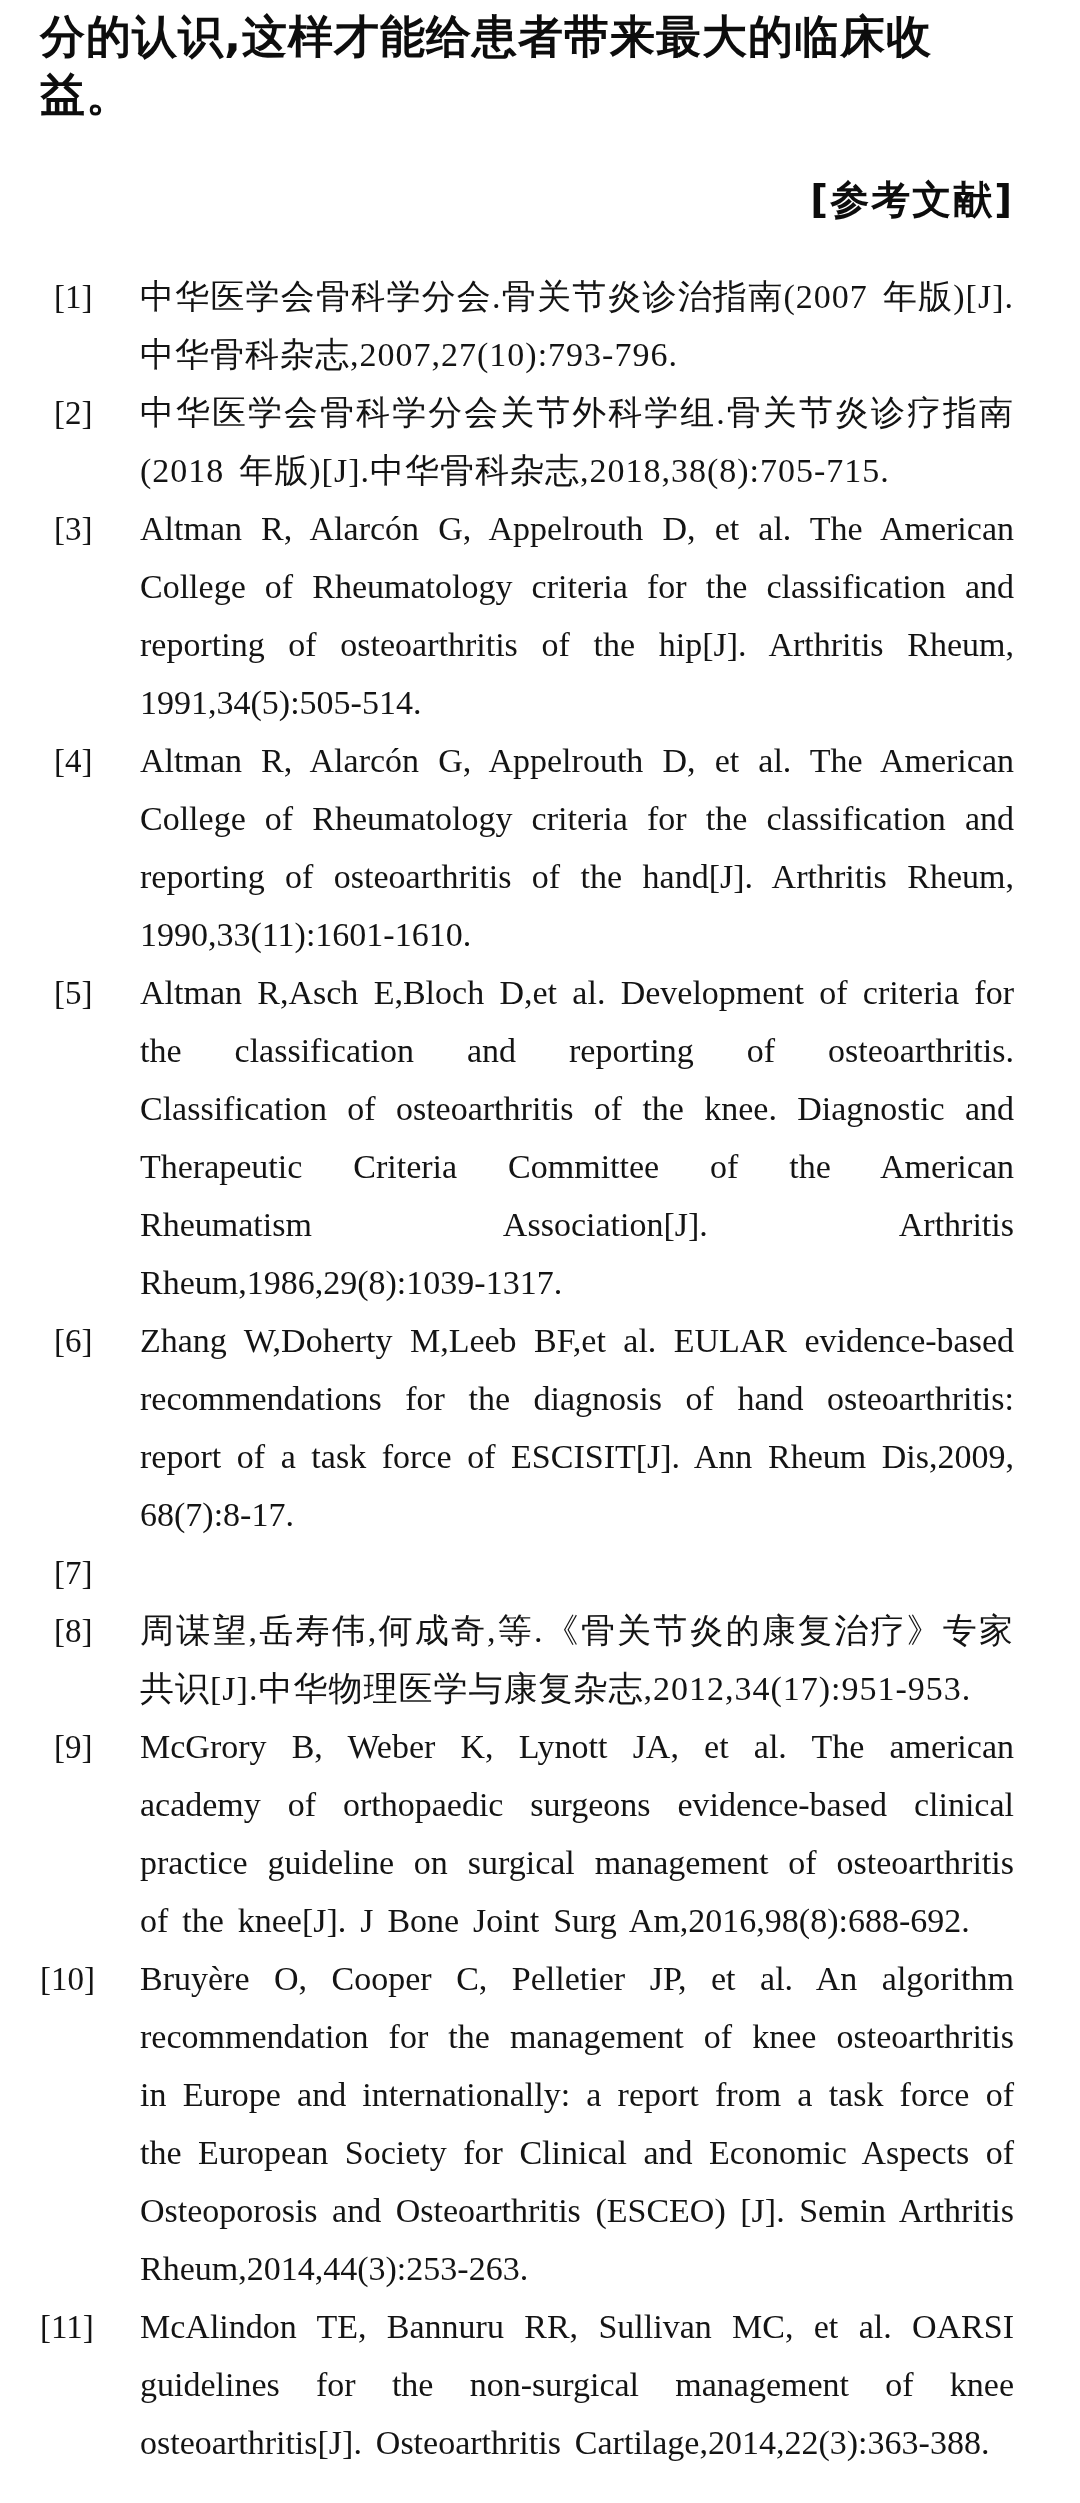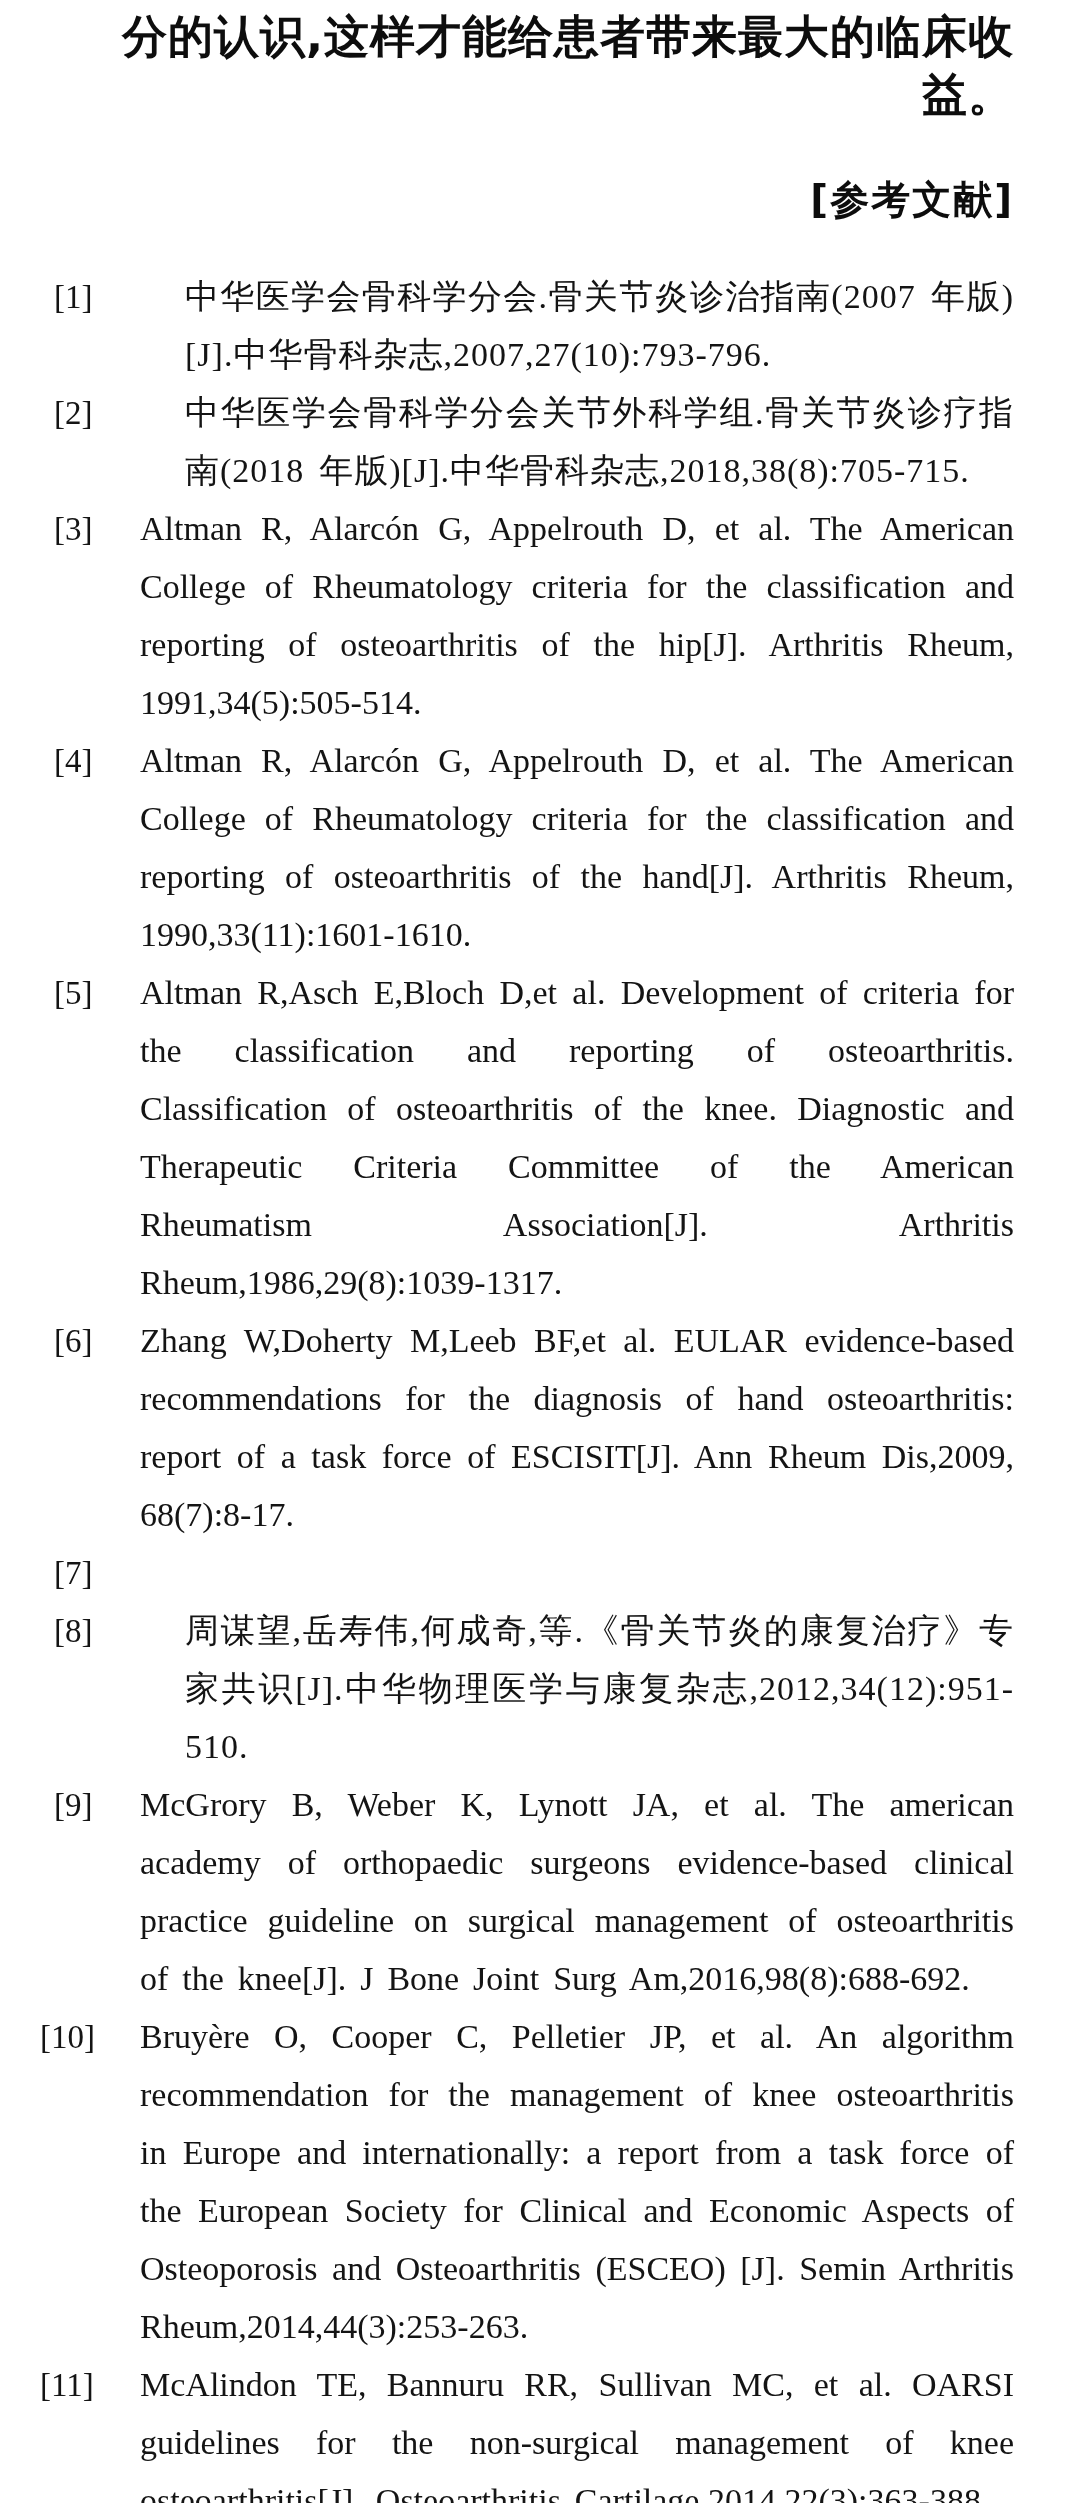--- a/index.html
+++ b/index.html
@@ -22,21 +22,20 @@
     background: #ffffff;
   }
   .intro {
     margin: 0;
     font-family: "DejaVu Sans", "Liberation Sans", sans-serif;
     font-weight: 700;
     font-size: 45px;
     line-height: 58px;
     letter-spacing: 1px;
     color: #0d0d0d;
-    text-align: right;
   }
   .heading {
     margin: 52px 0 0 0;
     font-family: "DejaVu Sans", "Liberation Sans", sans-serif;
     font-weight: 700;
     font-size: 39px;
     line-height: 48px;
     letter-spacing: 2px;
     color: #0d0d0d;
     text-align: right;
@@ -66,21 +65,20 @@
   .ref-text {
     flex: 1 1 auto;
     font-size: 34px;
     line-height: 58px;
     text-align: justify;
     word-spacing: 0.16em;
     color: #141414;
   }
   .ref-text.cjk {
     letter-spacing: 1px;
-    margin-left: 45px;
   }
 </style>
 </head>
 <body>
 
 <div class="page">
   <p class="intro">分的认识,这样才能给患者带来最大的临床收益。</p>
 
   <h2 class="heading">[参考文献]</h2>
 
@@ -107,21 +105,21 @@
       </li>
       <li class="ref">
         <span class="ref-label">[6]</span>
         <span class="ref-text">Zhang W,Doherty M,Leeb BF,et al. EULAR evidence-based recommendations for the diagnosis of hand osteoarthritis: report of a task force of ESCISIT[J]. Ann Rheum Dis,2009, 68(7):8-17.</span>
       </li>
       <li class="ref">
         <span class="ref-label">[7]</span>
       </li>
       <li class="ref">
         <span class="ref-label">[8]</span>
-        <span class="ref-text cjk">周谋望,岳寿伟,何成奇,等.《骨关节炎的康复治疗》专家共识[J].中华物理医学与康复杂志,2012,34(12):951-510.</span>
+        <span class="ref-text cjk">周谋望,岳寿伟,何成奇,等.《骨关节炎的康复治疗》专家共识[J].中华物理医学与康复杂志,2012,34(17):951-953.</span>
       </li>
       <li class="ref">
         <span class="ref-label">[9]</span>
         <span class="ref-text">McGrory B, Weber K, Lynott JA, et al. The american academy of orthopaedic surgeons evidence-based clinical practice guideline on surgical management of osteoarthritis of the knee[J]. J Bone Joint Surg Am,2016,98(8):688-692.</span>
       </li>
       <li class="ref wide-label">
         <span class="ref-label">[10]</span>
         <span class="ref-text">Bruyère O, Cooper C, Pelletier JP, et al. An algorithm recommendation for the management of knee osteoarthritis in Europe and internationally: a report from a task force of the European Society for Clinical and Economic Aspects of Osteoporosis and Osteoarthritis (ESCEO) [J]. Semin Arthritis Rheum,2014,44(3):253-263.</span>
       </li>
       <li class="ref wide-label">

